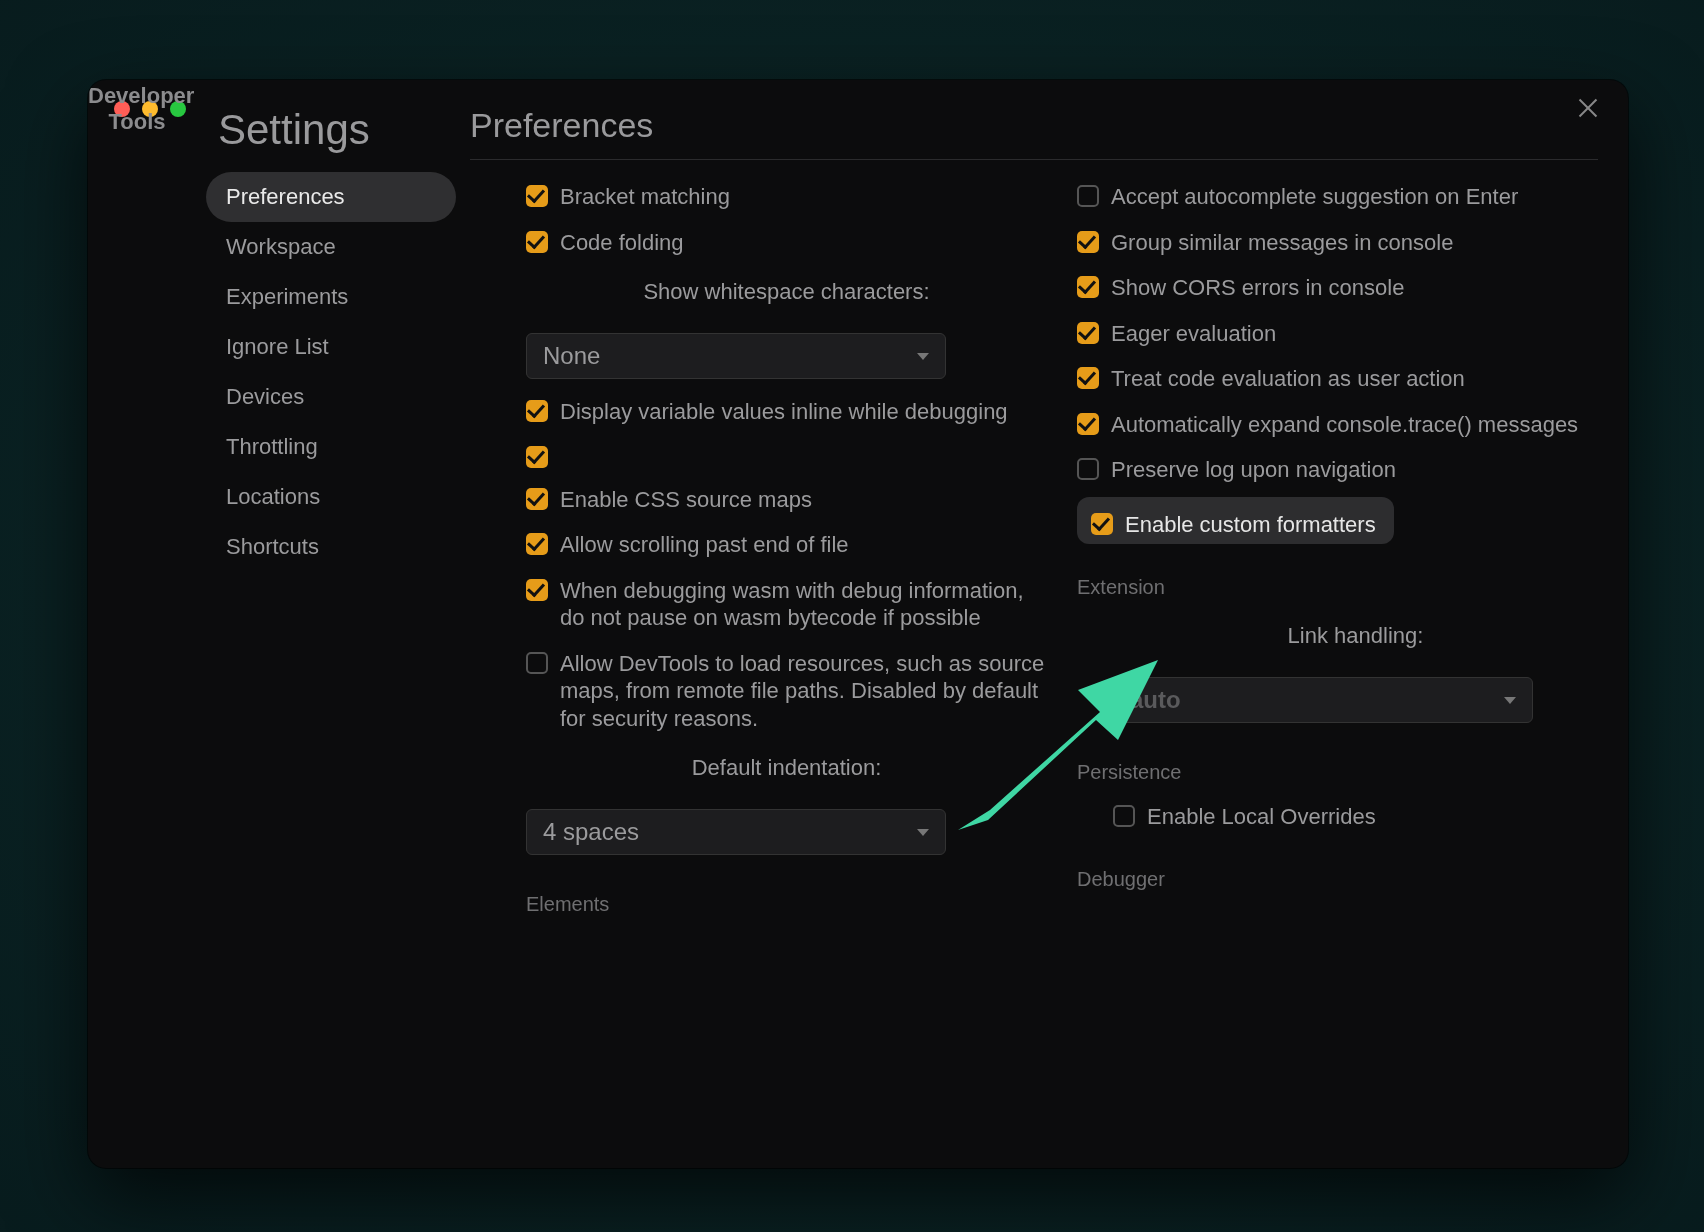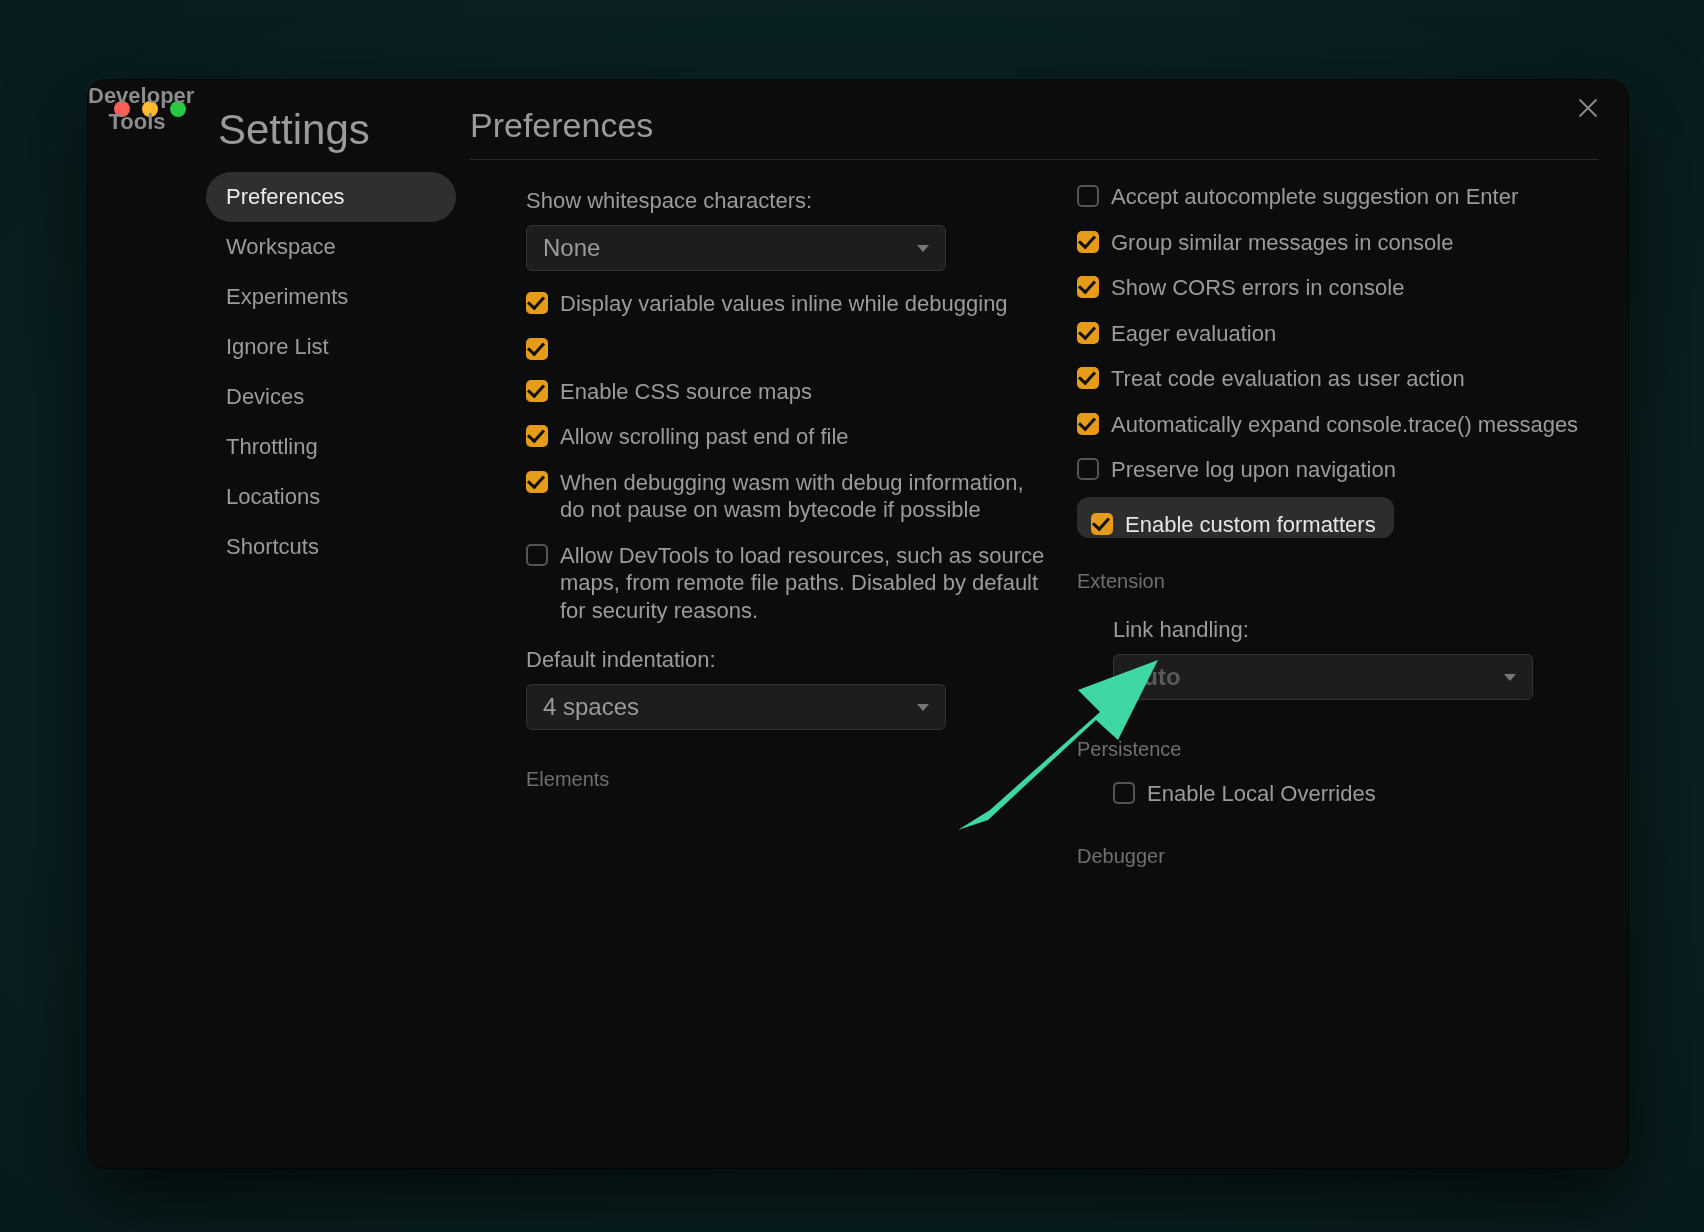--- a/index.html
+++ b/index.html
@@ -151,21 +151,21 @@
 
   .setting-row {
     display: flex;
     align-items: flex-start;
     gap: 12px;
     padding: 9px 0;
   }
   .setting-row.highlighted {
     background: var(--highlight-bg);
     border-radius: 12px;
-    padding: 14px 18px 0 14px;
+    padding: 14px 18px 6px 14px;
     display: inline-flex;
     margin: 4px 0;
   }
 
   .chk {
     width: 22px; height: 22px;
     border-radius: 5px;
     flex-shrink: 0;
     position: relative;
     margin-top: 2px;
@@ -196,21 +196,22 @@
 
   .section-heading {
     font-size: 20px;
     color: var(--text-muted);
     padding: 28px 0 10px 0;
   }
 
   .field-label {
     font-size: 22px;
     color: var(--text-secondary);
-    padding: 14px 0 11px 0;
+    padding: 14px 0 28px 0;
+    text-align: center;
   }
   .select {
     width: 420px;
     height: 46px;
     background: var(--select-bg);
     border: 1px solid #333;
     border-radius: 6px;
     display: flex;
     align-items: center;
     justify-content: space-between;
@@ -265,20 +266,30 @@
           <div class="sidebar-item">Shortcuts</div>
         </div>
     </div>
 
     <div class="content">
       <div class="content-title">Preferences</div>
 
       <div class="columns">
 
         <div class="col col-left">
+          <div id="left-opts">
+              <div class="setting-row">
+                <div class="chk on"></div>
+                <div class="setting-label">Bracket matching</div>
+              </div>
+              <div class="setting-row">
+                <div class="chk on"></div>
+                <div class="setting-label">Code folding</div>
+              </div>
+            </div>
 
           <div class="field-label">Show whitespace characters:</div>
           <div class="select">
             <span>None</span>
             <span class="caret"></span>
           </div>
 
           <div id="left-opts2">
               <div class="setting-row">
                 <div class="chk on"></div>

